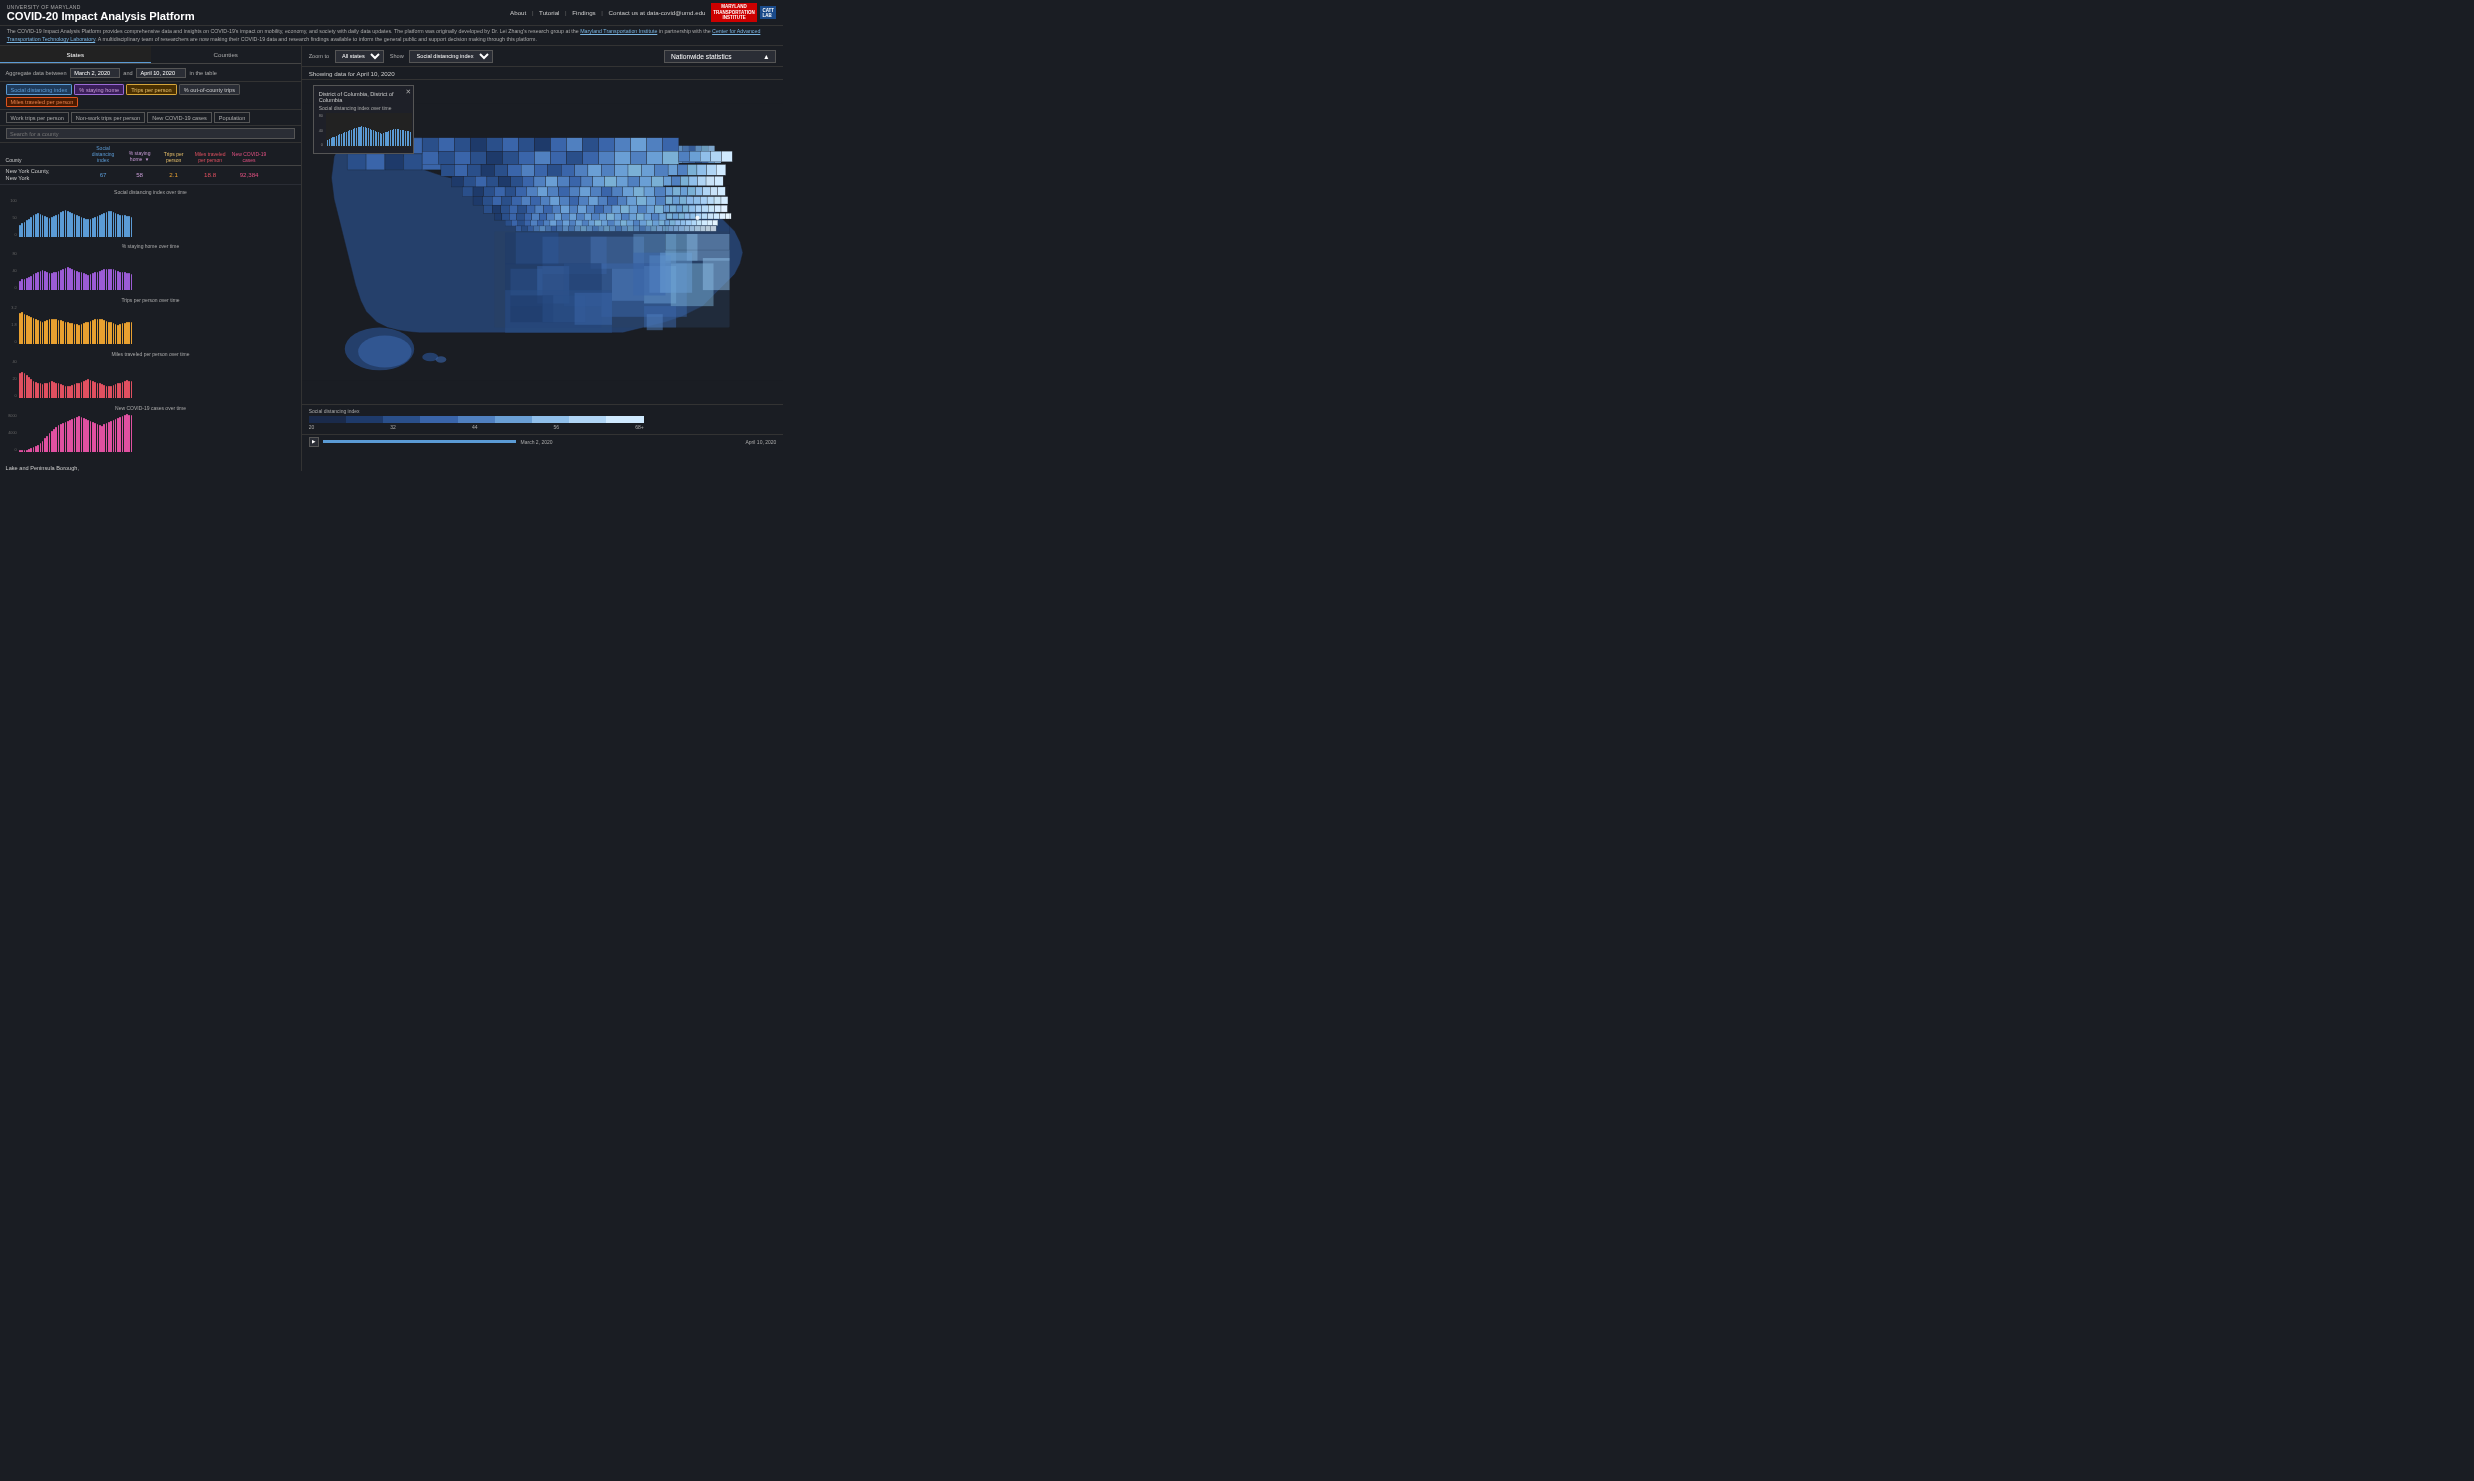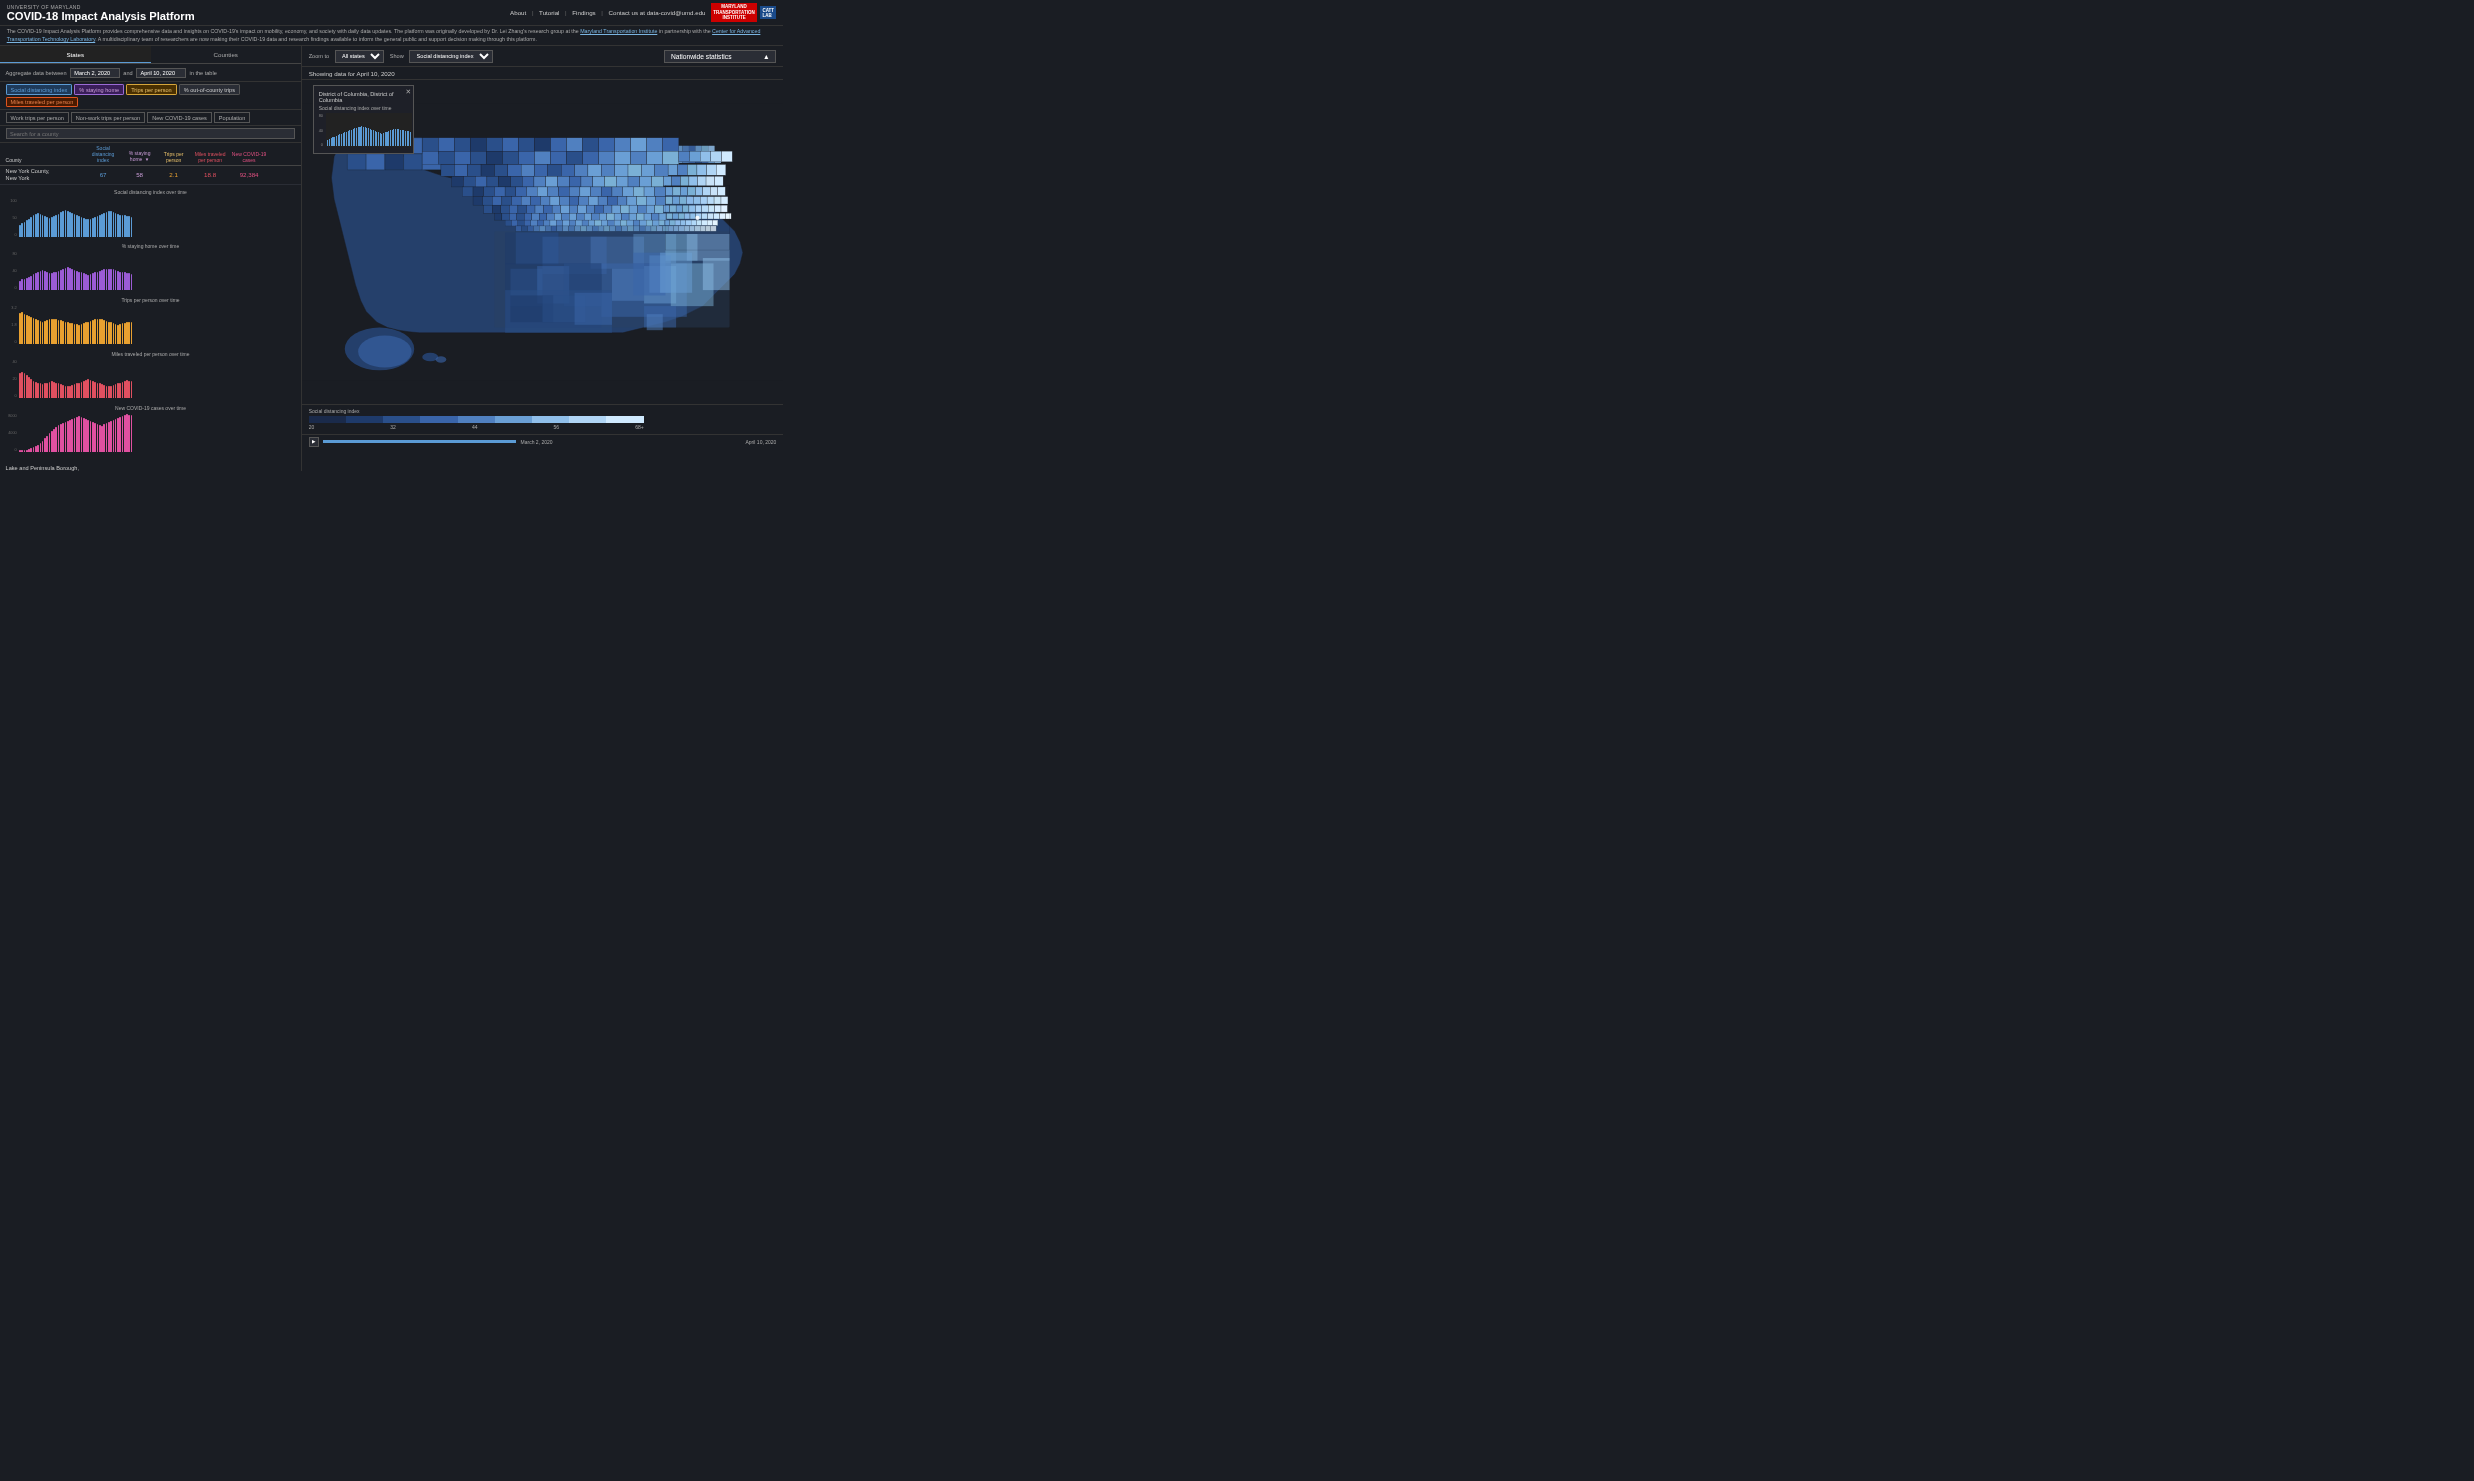--- a/index.html
+++ b/index.html
@@ -390,21 +390,21 @@
     }
     
     .sort-arrow { font-size: 4.5px; margin-left: 1.1px; }
   </style>
 </head>
 <body>
 
 <div id="header">
   <div id="header-left">
     <div class="university">UNIVERSITY OF MARYLAND</div>
-    <div class="title">COVID-18 Impact Analysis Platform</div>
+    <div class="title">COVID-20 Impact Analysis Platform</div>
   </div>
   <div id="header-right">
     <a href="#">About</a>
     <span class="separator">|</span>
     <a href="#">Tutorial</a>
     <span class="separator">|</span>
     <a href="#">Findings</a>
     <span class="separator">|</span>
     <a href="#">Contact us at data-covid@umd.edu</a>
     <div class="logo-box">

